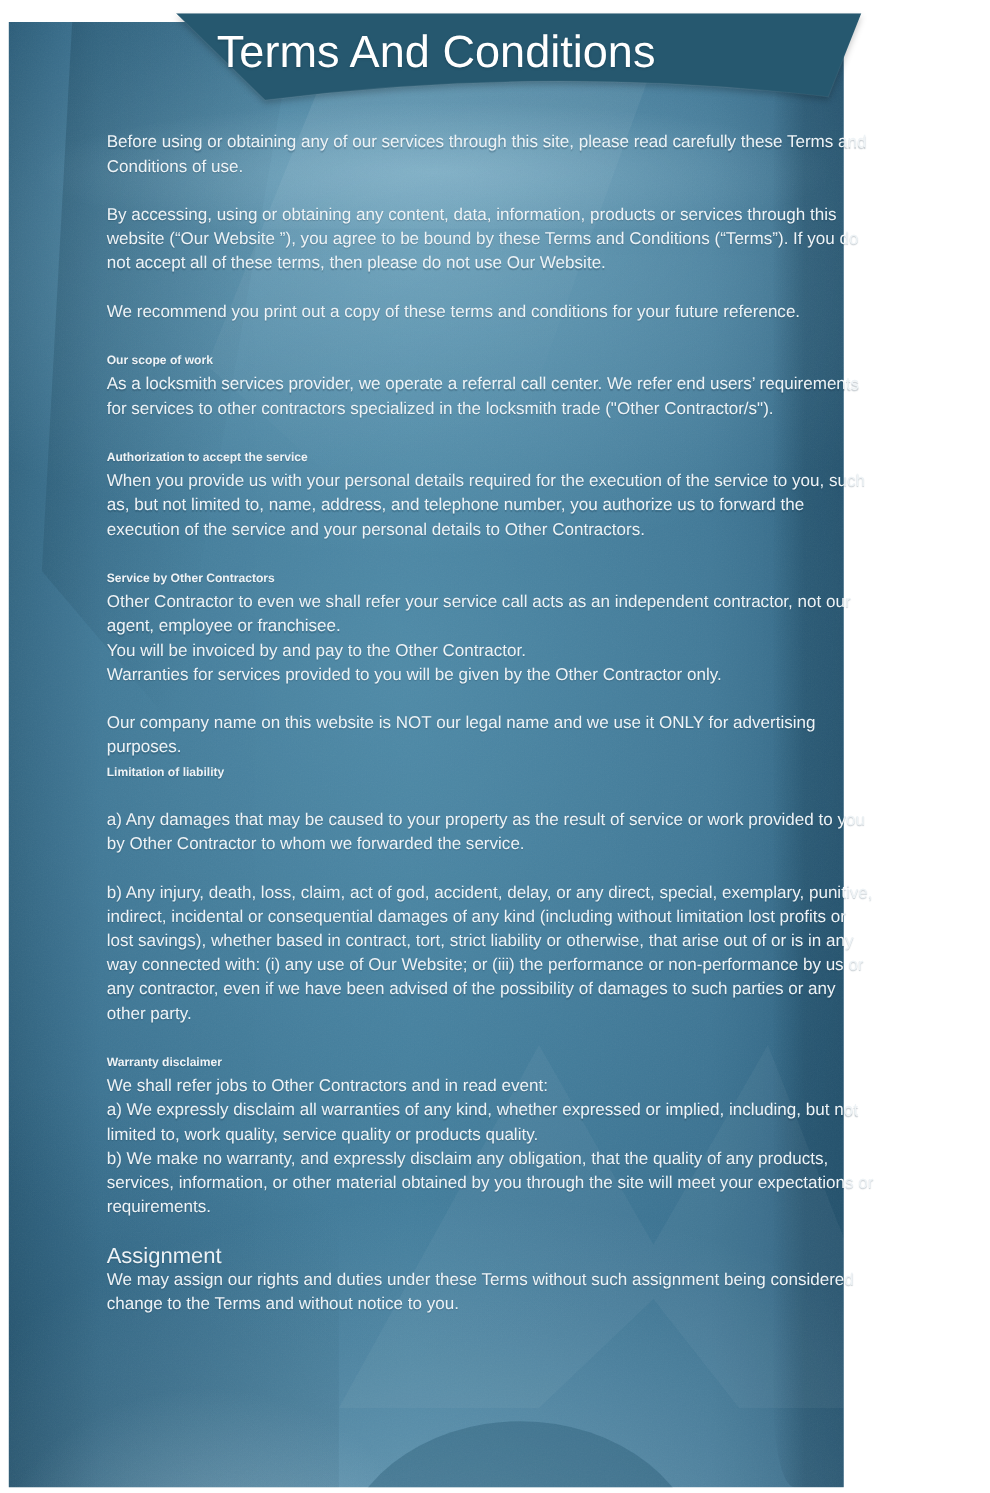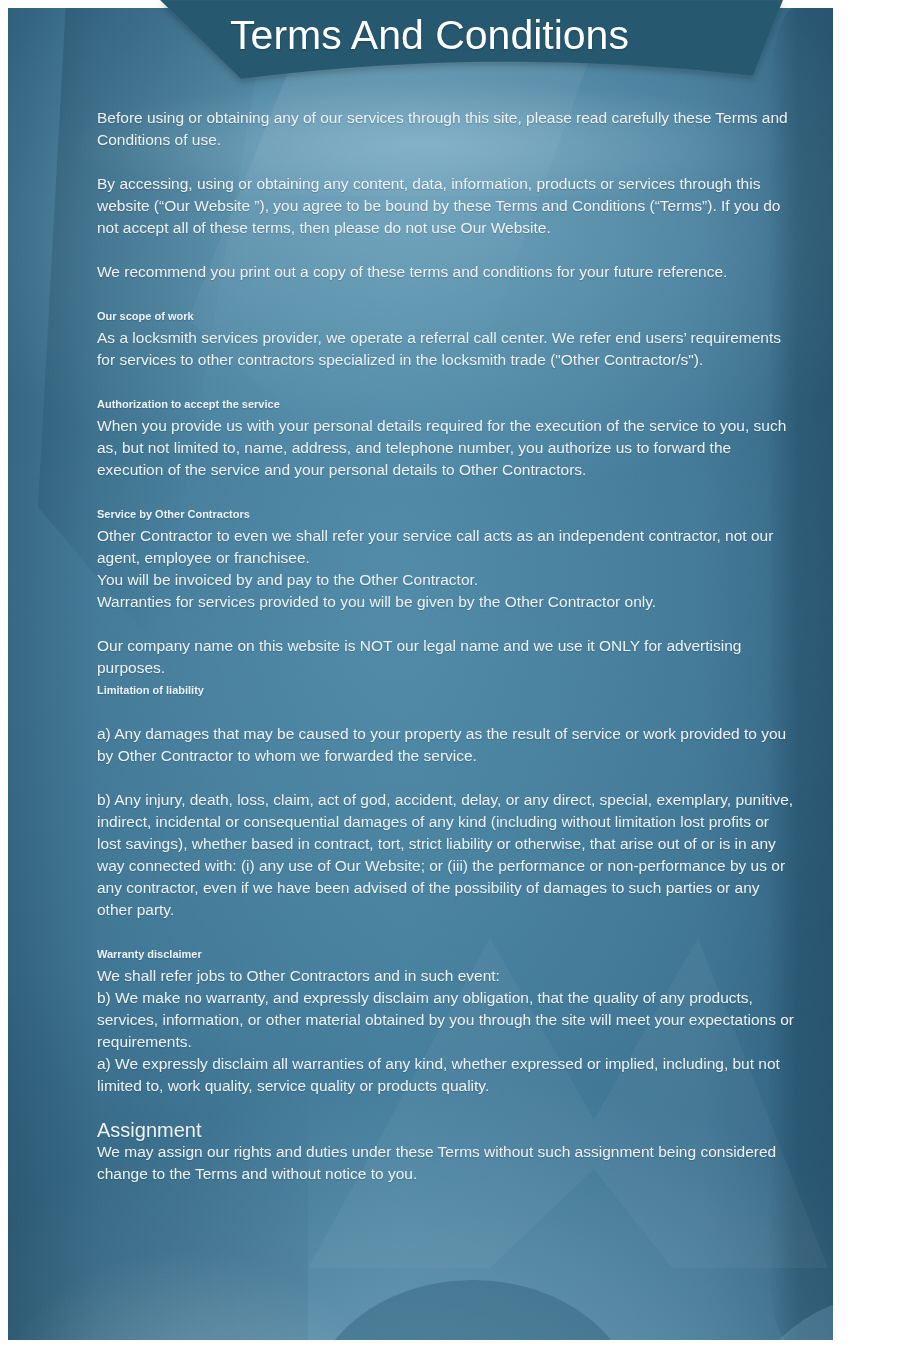--- a/index.html
+++ b/index.html
@@ -12,22 +12,22 @@
     position: relative;
     width: 900px;
     height: 1357px;
     background: #ffffff;
     overflow: hidden;
   }
   
   .canvas {
     position: absolute;
     left: 8px;
-    top: 8px;
-    width: 825px;
+    top: 20px;
+    width: 759px;
     height: 1332px;
   }
   .bg {
     position: absolute;
     inset: 0;
     overflow: hidden;
     background:
       radial-gradient(ellipse 860px 460px at 50% 15%, rgba(150,198,218,0.45), rgba(150,198,218,0) 62%),
       radial-gradient(ellipse 720px 880px at 46% 44%, rgba(95,155,182,0.50), rgba(95,155,182,0) 72%),
       radial-gradient(ellipse 820px 540px at 53% 107%, rgba(172,207,224,0.42), rgba(172,207,224,0) 66%),
@@ -188,23 +188,23 @@
           <div class="heading">Limitation of liability</div>
         </div>
         <div class="block">
           <p class="para">a) Any damages that may be caused to your property as the result of service or work provided to you by Other Contractor to whom we forwarded the service.</p>
         </div>
         <div class="block">
           <p class="para">b) Any injury, death, loss, claim, act of god, accident, delay, or any direct, special, exemplary, punitive, indirect, incidental or consequential damages of any kind (including without limitation lost profits or lost savings), whether based in contract, tort, strict liability or otherwise, that arise out of or is in any way connected with: (i) any use of Our Website; or (iii) the performance or non-performance by us or any contractor, even if we have been advised of the possibility of damages to such parties or any other party.</p>
         </div>
         <div class="block">
           <div class="heading">Warranty disclaimer</div>
-          <p class="para">We shall refer jobs to Other Contractors and in such event:</p>
+          <p class="para">We shall refer jobs to Other Contractors and in read event:</p>
+          <p class="para">a) We expressly disclaim all warranties of any kind, whether expressed or implied, including, but not limited to, work quality, service quality or products quality.</p>
           <p class="para">b) We make no warranty, and expressly disclaim any obligation, that the quality of any products, services, information, or other material obtained by you through the site will meet your expectations or requirements.</p>
-          <p class="para">a) We expressly disclaim all warranties of any kind, whether expressed or implied, including, but not limited to, work quality, service quality or products quality.</p>
         </div>
         <div class="block">
           <div class="heading plain">Assignment</div>
           <p class="para">We may assign our rights and duties under these Terms without such assignment being considered change to the Terms and without notice to you.</p>
         </div>
       </main>
 
   </div>
 </div>
 

